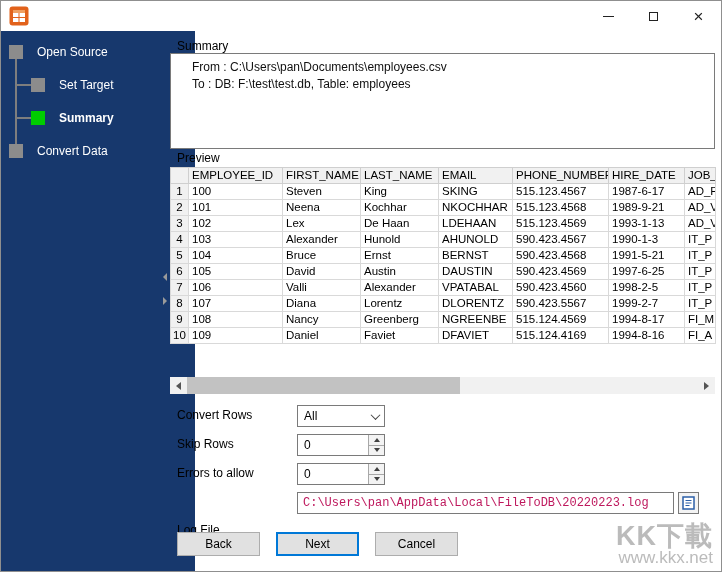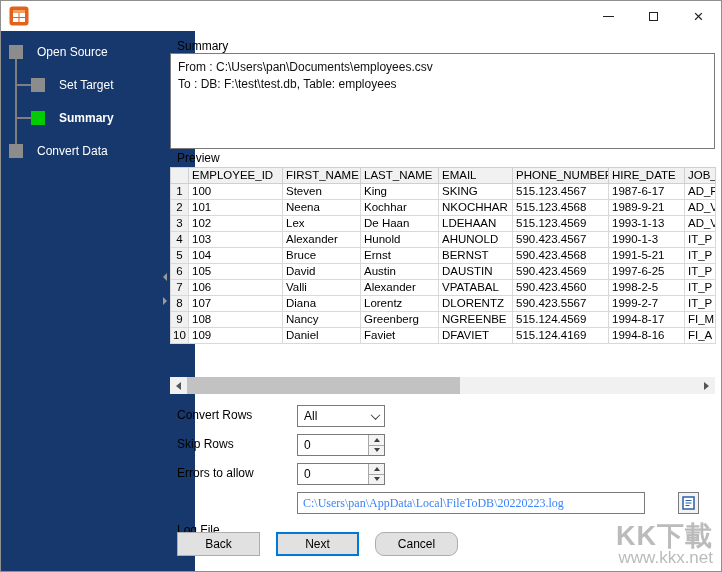--- a/index.html
+++ b/index.html
@@ -37,21 +37,21 @@
   .sp-arrow { position: absolute; left: 1px; width: 0; height: 0; }
   .sp-arrow.l { top: 242px; border-top: 4px solid transparent; border-bottom: 4px solid transparent; border-right: 4px solid #9a9a9a; }
   .sp-arrow.r { top: 266px; border-top: 4px solid transparent; border-bottom: 4px solid transparent; border-left: 4px solid #9a9a9a; }
   
   .sec-label { position: absolute; font-size: 12px; color: #000; }
   .summary-label { left: 176px; top: 38px; }
   .preview-label { left: 176px; top: 150px; }
   
   .summary-box {
     position: absolute; left: 169px; top: 52px; width: 545px; height: 96px;
-    border: 1px solid #7a7a7a; background: #fff; padding: 5px 7px;
+    border: 1px solid #7a7a7a; background: #fff; padding: 5px 21px;
     font-size: 12px; color: #101010; line-height: 17px; white-space: nowrap; overflow: hidden;
   }
   
   .grid {
     position: absolute; left: 169px; top: 166px; width: 545px;
     border-collapse: collapse; table-layout: fixed;
     font-size: 11.5px; color: #000; background: #fff;
     border: 1px solid #9f9f9f;
   }
   .grid th, .grid td {
@@ -86,38 +86,38 @@
     border: 1px solid #7a7a7a; background: #fff; display: flex;
   }
   .spin.s1 { top: 433px; } .spin.s2 { top: 462px; }
   .spin-val { font-size: 12px; padding-left: 6px; flex: 1; line-height: 20px; }
   .spin-btns { width: 16px; border-left: 1px solid #a8a8a8; display: flex; flex-direction: column; }
   .spin-btn { flex: 1; background: #f3f3f3; display: flex; align-items: center; justify-content: center; }
   .spin-btn.up { border-bottom: 1px solid #a8a8a8; }
   .tri-u { width: 0; height: 0; border-left: 3px solid transparent; border-right: 3px solid transparent; border-bottom: 4px solid #404040; }
   .tri-d { width: 0; height: 0; border-left: 3px solid transparent; border-right: 3px solid transparent; border-top: 4px solid #404040; }
   .log-input {
-    position: absolute; left: 296px; top: 491px; width: 348px; height: 22px;
+    position: absolute; left: 296px; top: 491px; width: 377px; height: 22px;
     border: 1px solid #7a7a7a; font-size: 12px; padding: 0 5px;
-    font-family: Liberation Serif, serif; color: #3b82f6; background: #fff;
+    font-family: Liberation Mono, monospace; color: #be185d; background: #fff;
   }
   .log-btn {
     position: absolute; left: 677px; top: 491px; width: 21px; height: 22px;
     border: 1px solid #7a7a7a; background: #f3f3f3;
     display: flex; align-items: center; justify-content: center;
   }
   
   .btn {
     position: absolute; top: 531px; height: 24px; width: 83px;
     background: #e1e1e1; border: 1px solid #adadad; font-size: 12px;
     font-family: "Liberation Sans", sans-serif; color: #000;
   }
   .btn.back { left: 176px; }
   .btn.next { left: 275px; border: 2px solid #0078d7; }
-  .btn.cancel { left: 374px; border-radius: 9px; }
+  .btn.cancel { left: 374px; }
   
   .watermark { position: absolute; right: 8px; bottom: 6px; text-align: right; pointer-events: none; color: rgba(175,175,175,0.85); }
   .wm-title { font-size: 27px; font-weight: bold; line-height: 28px; letter-spacing: 1px; }
   .wm-url { font-size: 17px; line-height: 15px; }
 </style>
 </head>
 <body>
 
 <div class="window">
 

